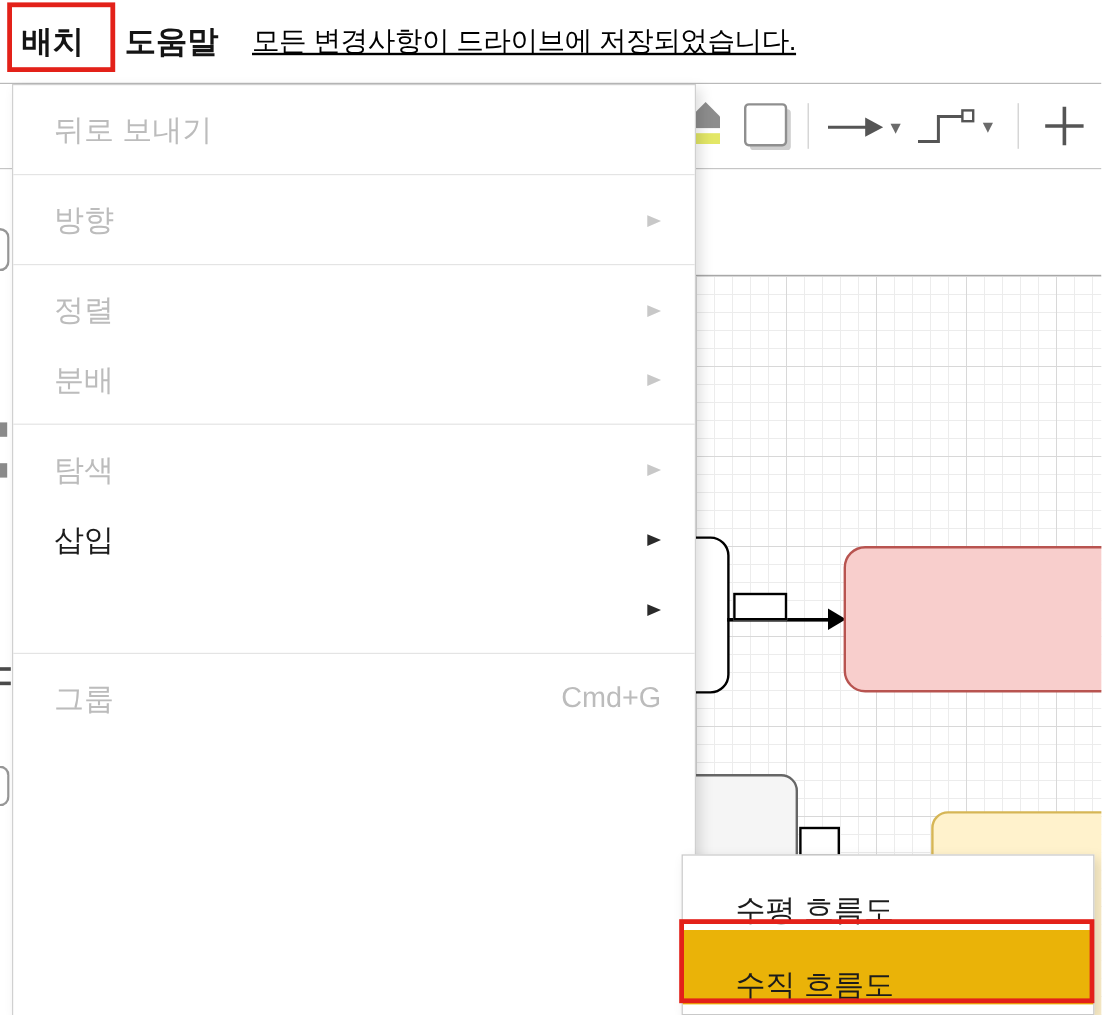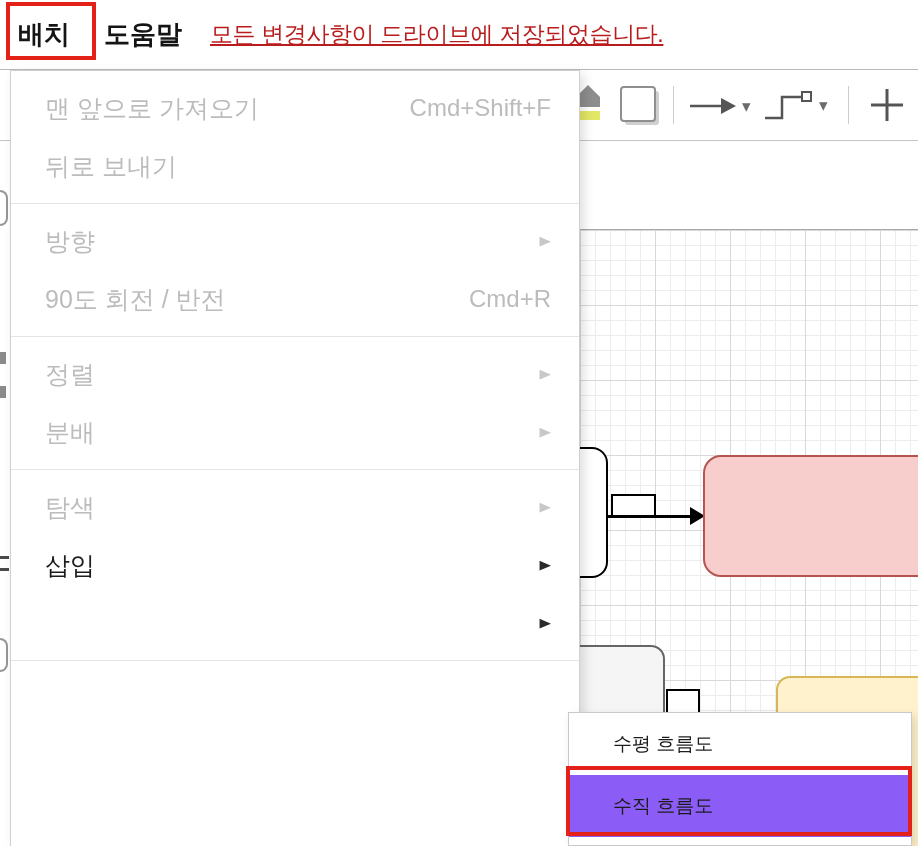--- a/index.html
+++ b/index.html
@@ -5,21 +5,21 @@
   * { margin:0; padding:0; box-sizing:border-box; }
   html,body { background:#fff; }
   body { font-family:"Liberation Sans","DejaVu Sans",sans-serif; }
   .frame { position:relative; width:918px; height:846px; overflow:hidden; background:#fff; }
 
   
   .menubar { position:absolute; top:0; left:0; width:918px; height:70px; background:#fff;
              border-bottom:1px solid #b9b9b9; display:flex; align-items:center; z-index:5; }
   .mb-item { font-size:26px; font-weight:600; color:#141414; margin-left:34px; cursor:default; white-space:nowrap; }
   .mb-item:first-child { margin-left:18px; }
-  .mb-status { font-size:23px; font-weight:500; color:#b91c1c; text-decoration:underline;
+  .mb-status { font-size:23px; font-weight:500; color:#000000; text-decoration:underline;
                margin-left:28px; letter-spacing:-0.4px; white-space:nowrap; }
 
   
   .toolbar { position:absolute; top:70px; left:0; width:918px; height:71px; background:#fff;
              border-bottom:1px solid #c5c5c5; z-index:2; }
   .tb-abs { position:absolute; }
   .tb-divider { width:1px; height:38px; background:#ccc; top:16px; }
   .chev { font-size:17px; color:#6b6b6b; line-height:1; }
   .fillcolor-stack { width:24px; }
   .fillcolor-top { width:24px; height:22px; background:#8d8d8d; clip-path:polygon(50% 0,100% 55%,100% 100%,0 100%,0 55%); }
@@ -61,23 +61,23 @@
         font-size:25px; color:#1c1c1c; white-space:nowrap; cursor:default; }
   .mi .sc  { margin-left:auto; color:#bcbcbc; font-size:24px; }
   .mi .arr { margin-left:auto; font-size:15px; color:#2a2a2a; transform:scaleY(0.85); }
   .mi.disabled { color:#bcbcbc; }
   .mi.disabled .arr { color:#c8c8c8; }
   .msep { border-top:1px solid #e4e4e4; margin:8px 0; }
 
   
   .submenu { position:absolute; top:712px; left:568px; width:344px; height:134px; background:#fff;
              border:1px solid #c9c9c9; box-shadow:4px 4px 10px rgba(0,0,0,0.13); z-index:11; }
-  .smi { height:62px; display:flex; align-items:center; padding-left:44px;
-         font-size:19px; color:#1c1c1c; white-space:nowrap; cursor:default; }
-  .smi.highlighted { background:#8b5cf6; }
+  .smi { height:62px; display:flex; align-items:flex-end; padding-left:44px;
+         font-size:25px; color:#1c1c1c; white-space:nowrap; cursor:default; }
+  .smi.highlighted { background:#eab308; }
 
   
   .ann { position:absolute; border-width:4px; border-style:solid; z-index:20; pointer-events:none; }
   .ann1 { left:6px;   top:2px;   width:90px;  height:58px; }
   .ann2 { left:566px; top:766px; width:346px; height:70px; }
 
   
   .frag { position:absolute; z-index:1; }
   .frag-arc { width:8px; border:2px solid #979797; border-left:none; border-radius:0 16px 16px 0; }
 </style>
@@ -136,34 +136,26 @@
   <div class="frag frag-arc" style="left:0; top:104px; height:30px;"></div>
   <div class="frag frag-arc" style="left:0; top:190px; height:36px;"></div>
   <div class="frag" style="left:0; top:352px; width:6px; height:12px; background:#8a8a8a;"></div>
   <div class="frag" style="left:0; top:386px; width:6px; height:12px; background:#8a8a8a;"></div>
   <div class="frag" style="left:0; top:556px; width:9px; height:3px; background:#4a4a4a;"></div>
   <div class="frag" style="left:0; top:568px; width:9px; height:3px; background:#4a4a4a;"></div>
   <div class="frag frag-arc" style="left:0; top:638px; height:34px;"></div>
 
   <div class="dropdown">
     <div class="mi disabled">
-      <span>맨 앞으로 가져오기</span>
-      <span class="sc">Cmd+Shift+F</span>
-    </div>
-    <div class="mi disabled">
       <span>뒤로 보내기</span>
     </div>
     <div class="msep"></div>
     <div class="mi disabled">
       <span>방향</span>
       <span class="arr">▶</span>
-    </div>
-    <div class="mi disabled">
-      <span>90도 회전 / 반전</span>
-      <span class="sc">Cmd+R</span>
     </div>
     <div class="msep"></div>
     <div class="mi disabled">
       <span>정렬</span>
       <span class="arr">▶</span>
     </div>
     <div class="mi disabled">
       <span>분배</span>
       <span class="arr">▶</span>
     </div>
@@ -173,20 +165,24 @@
       <span class="arr">▶</span>
     </div>
     <div class="mi enabled">
       <span>삽입</span>
       <span class="arr">▶</span>
     </div>
     <div class="mi enabled">
       <span class="arr">▶</span>
     </div>
     <div class="msep"></div>
+    <div class="mi disabled">
+      <span>그룹</span>
+      <span class="sc">Cmd+G</span>
+    </div>
   </div>
 
   <div class="submenu">
     <div class="smi">
       <span>수평 흐름도</span>
     </div>
     <div class="smi highlighted">
       <span>수직 흐름도</span>
     </div>
   </div>

